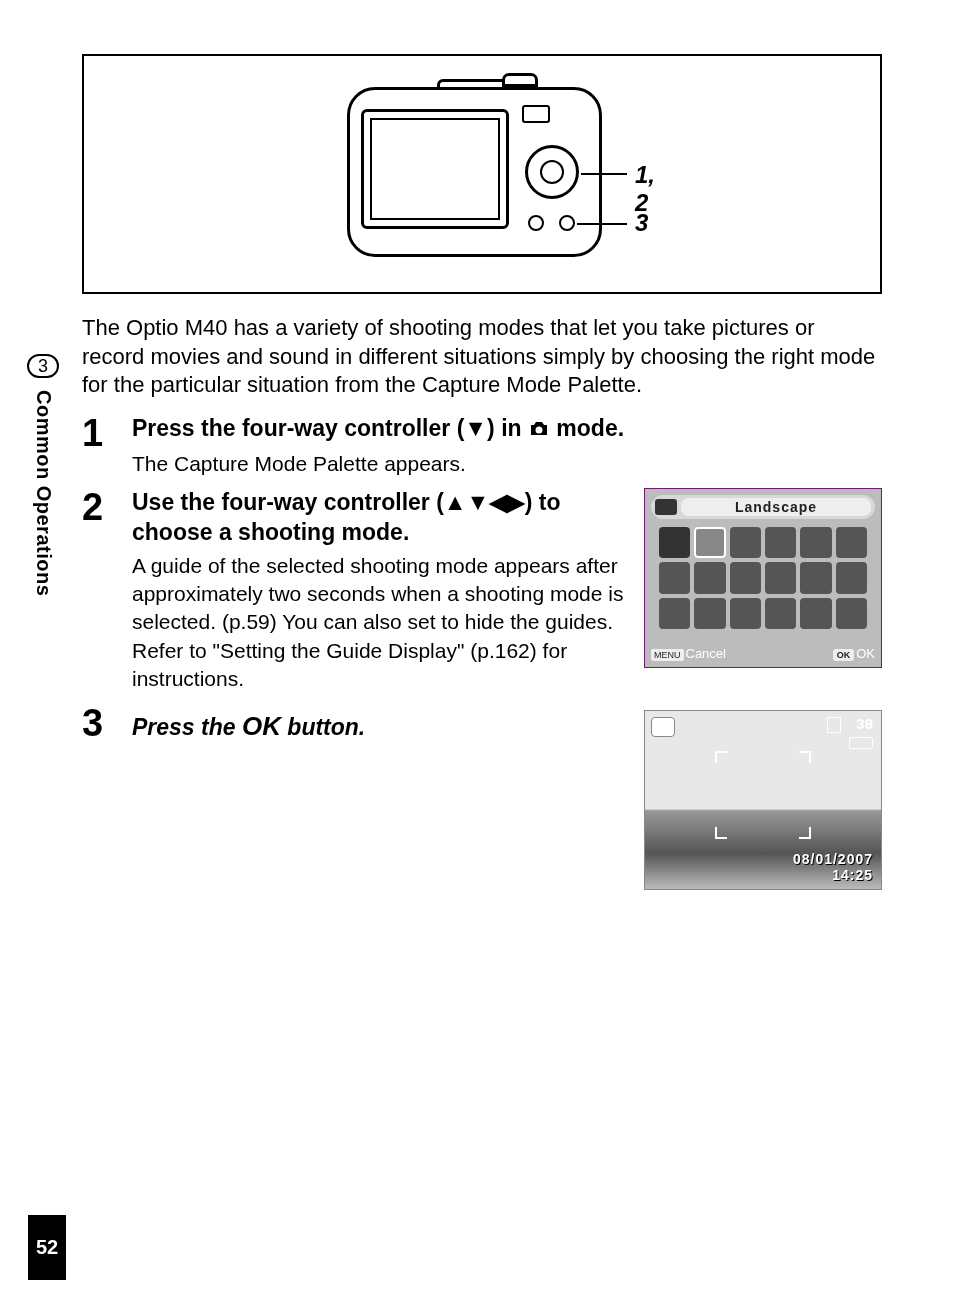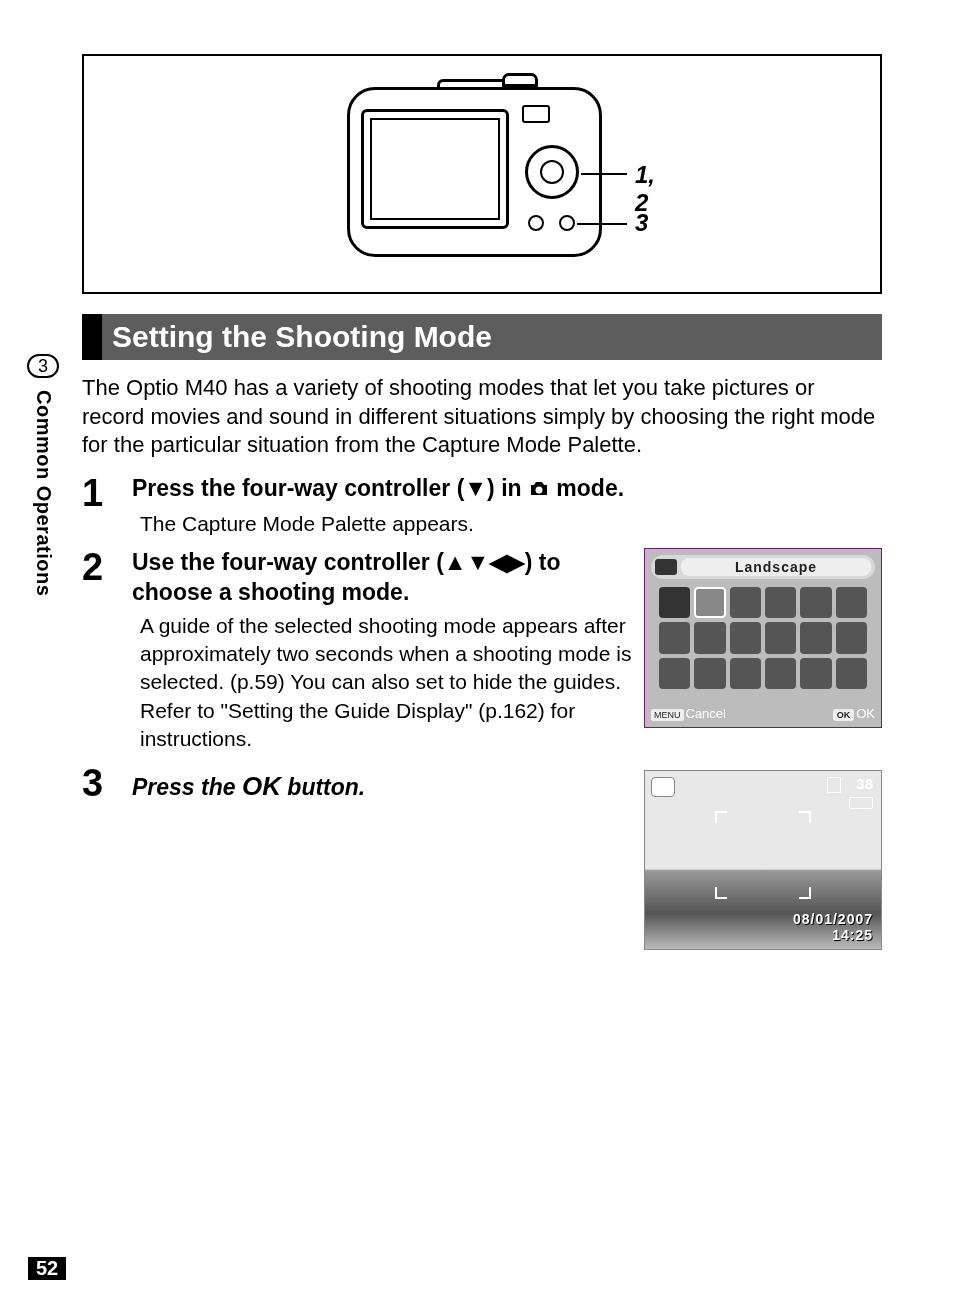--- a/index.html
+++ b/index.html
@@ -4,21 +4,21 @@
 <style>
   * { box-sizing: border-box; margin: 0; padding: 0; }
   html, body { width: 954px; height: 1314px; background: #fff; font-family: Arial, Helvetica, sans-serif; color: #000; }
   .page { position: relative; width: 954px; height: 1314px; }
 
   
   .side-tab { position: absolute; left: 22px; top: 354px; width: 42px; display: flex; flex-direction: column; align-items: center; }
   .side-tab-num { width: 32px; height: 24px; border: 2px solid #000; border-radius: 12px; font-size: 18px; font-weight: normal; display: flex; align-items: center; justify-content: center; background: #fff; }
   .side-tab-text { writing-mode: vertical-rl; text-orientation: mixed; font-weight: bold; font-size: 20px; margin-top: 12px; letter-spacing: 0.5px; }
 
-  .page-number { position: absolute; left: 28px; bottom: 34px; background: #000; color: #fff; font-weight: bold; font-size: 20px; padding: 0 8px; }
+  .page-number { position: absolute; left: 28px; bottom: 34px; background: #000; color: #fff; font-weight: bold; font-size: 20px; padding: 21px 8px; }
 
   .content { position: absolute; left: 82px; top: 54px; width: 800px; }
 
   
   .diagram-box { border: 2px solid #000; width: 800px; height: 240px; margin-bottom: 20px; position: relative; display: flex; justify-content: center; align-items: center; }
   .camera { width: 270px; height: 175px; position: relative; font-style: italic; }
   .camera-body { position: absolute; left: 0; top: 0; width: 255px; height: 170px; border: 3px solid #000; border-radius: 28px; background: #fff; }
   .camera-top { position: absolute; left: 90px; top: -8px; width: 80px; height: 14px; border: 3px solid #000; border-bottom: none; border-radius: 6px 6px 0 0; background: #fff; }
   .shutter { position: absolute; left: 155px; top: -14px; width: 36px; height: 14px; border: 3px solid #000; border-radius: 7px 7px 0 0; background: #fff; }
   .lcd { position: absolute; left: 14px; top: 22px; width: 148px; height: 120px; border: 3px solid #000; border-radius: 6px; }
@@ -38,21 +38,21 @@
   .heading-bar { background: #5d5d5d; border-left: 20px solid #000; color: #fff; font-size: 30px; font-weight: bold; padding: 6px 10px; margin-bottom: 14px; }
 
   .intro { font-size: 22px; line-height: 1.3; margin-bottom: 14px; }
 
   .steps { }
   .step { display: flex; margin-bottom: 10px; }
   .step-num { font-size: 38px; font-weight: bold; width: 50px; flex-shrink: 0; line-height: 1; }
   .step-body { flex: 1; }
   .step-title { font-size: 23px; font-weight: bold; line-height: 1.3; margin-bottom: 4px; }
   .step-title .inline-icon { display: inline-block; vertical-align: -2px; }
-  .step-desc { font-size: 21px; line-height: 1.35; margin-left: 8px; }
+  .step-desc { font-size: 21px; line-height: 1.35; }
 
   .step2-row { display: flex; }
   .step2-text { flex: 1; }
   .palette-fig { width: 238px; height: 180px; border: 1px solid #701a75; background: #bcbcbc; position: relative; }
   .palette-top { position: absolute; left: 6px; top: 6px; right: 6px; height: 24px; background: #d8d8d8; border-radius: 12px; display: flex; align-items: center; }
   .palette-cam { width: 22px; height: 16px; background: #333; border-radius: 3px; margin-left: 4px; position: relative; }
   .palette-title { flex: 1; text-align: center; color: #222; font-size: 14px; letter-spacing: 1px; font-weight: bold; background: #eee; border-radius: 8px; margin: 2px 4px; padding: 1px 6px; }
   .palette-grid { position: absolute; left: 14px; top: 38px; right: 14px; height: 102px; display: grid; grid-template-columns: repeat(6,1fr); grid-template-rows: repeat(3,1fr); gap: 4px; }
   .p-icon { background: #555; border-radius: 4px; }
   .p-icon.sel { outline: 2px solid #fff; outline-offset: -2px; background: #888; }
@@ -104,21 +104,20 @@
         <div class="dpad-center"></div>
         <div class="small-btn-1"></div>
         <div class="small-btn-2"></div>
         <div class="lead lead-1"></div>
         <div class="lead lead-2"></div>
         <div class="callout-1">1, 2</div>
         <div class="callout-2">3</div>
       </div>
     </div>
 
-    <div class="heading-bar">Setting the Shooting Mode</div>
 
     <div class="intro">The Optio M40 has a variety of shooting modes that let you take pictures or record movies and sound in different situations simply by choosing the right mode for the particular situation from the Capture Mode Palette.</div>
 
     <div class="steps">
 
       <div class="step">
         <div class="step-num">1</div>
         <div class="step-body">
           <div class="step-title">
             <span>Press the four-way controller (</span><span>▼</span><span>) in </span><span class="inline-icon"><svg width="22" height="18" viewBox="0 0 22 18">

